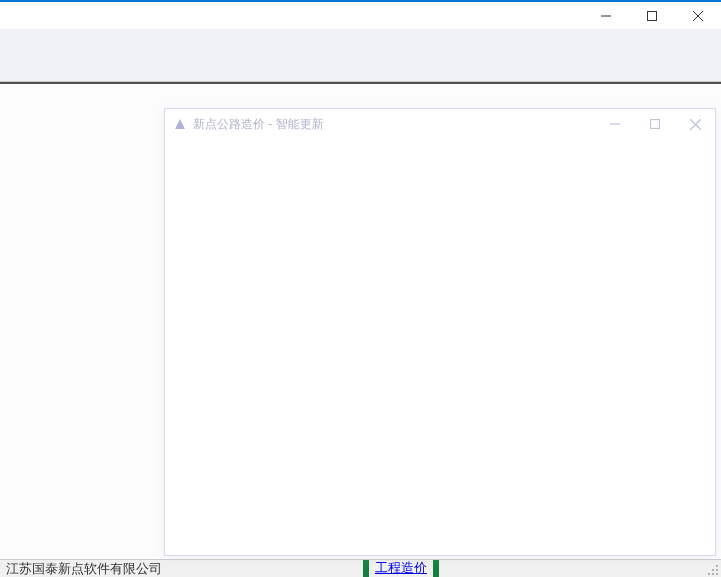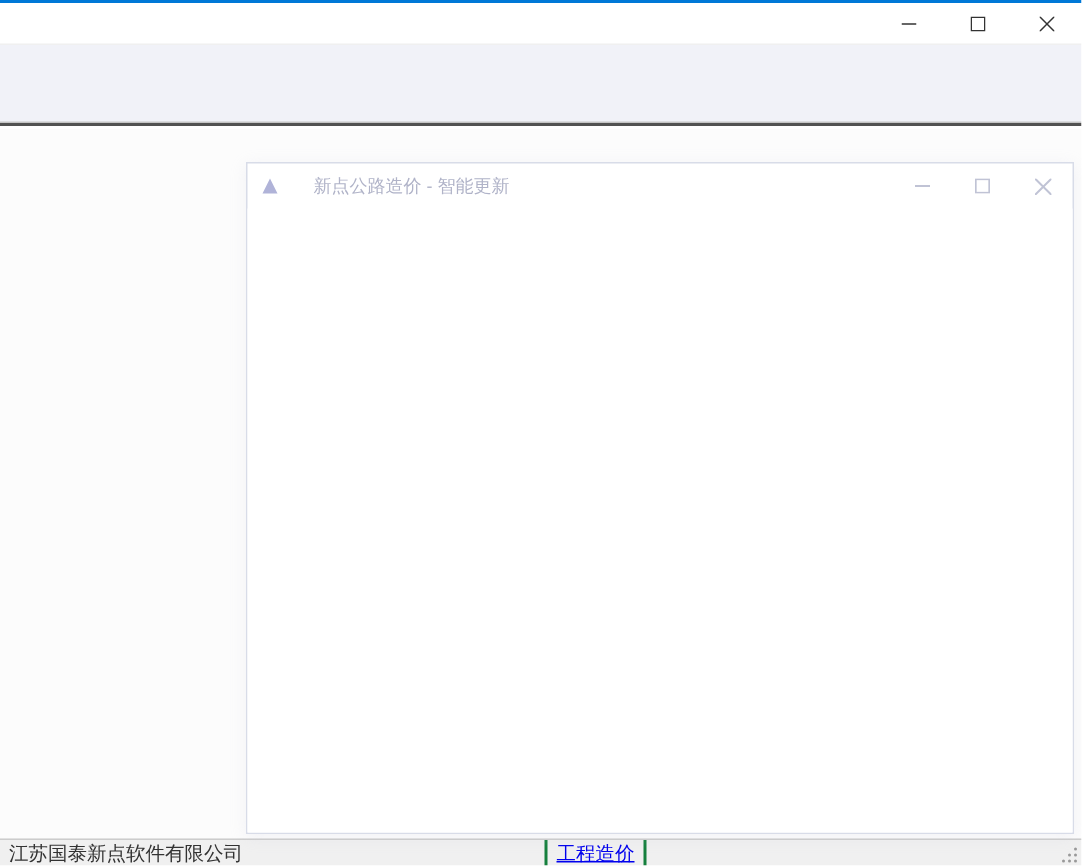--- a/index.html
+++ b/index.html
@@ -90,21 +90,20 @@
     .dialog-icon {
       width: 14px;
       height: 14px;
       margin-right: 6px;
       display: flex;
       align-items: center;
       justify-content: center;
     }
     .dialog-title {
       flex: 1;
-      margin-left: 16px;
     }
     .dialog-controls {
       display: flex;
       align-items: center;
     }
     .dialog-btn {
       width: 40px;
       height: 30px;
       display: flex;
       align-items: center;
@@ -138,24 +137,24 @@
       padding: 0 6px;
       width: 363px;
     }
     .status-link {
       color: #0000ee;
       text-decoration: underline;
       cursor: pointer;
       padding: 0 6px;
     }
     .status-field {
-      border-left: 2px solid #15803d;
+      border-left: 6px solid #15803d;
       height: 100%;
       display: flex;
-      align-items: flex-start;
+      align-items: flex-end;
     }
     .status-field.wide {
       width: 236px;
     }
     .status-grip {
       margin-left: auto;
       width: 18px;
       height: 18px;
       display: flex;
       align-items: flex-end;

